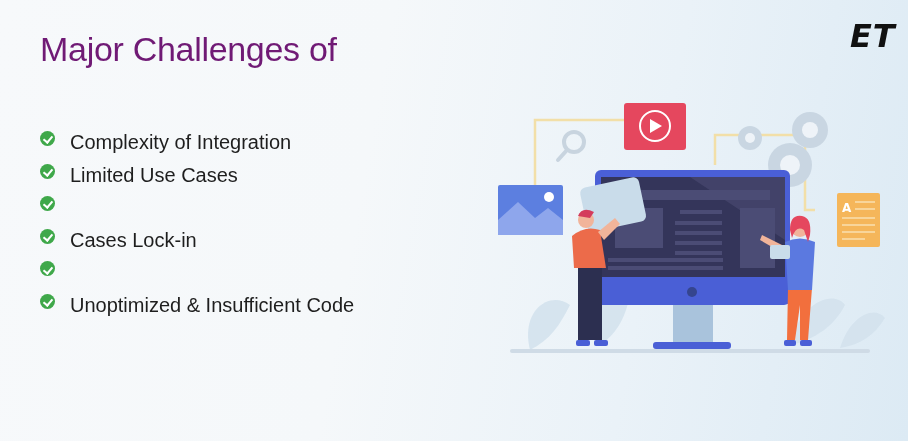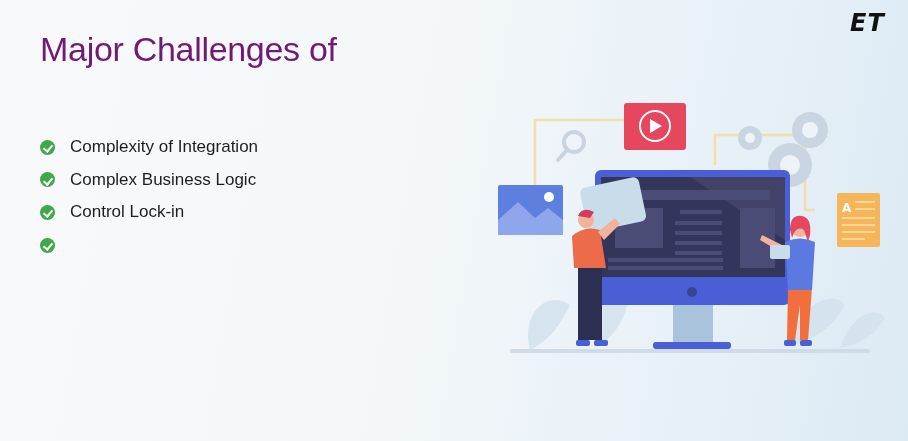--- a/index.html
+++ b/index.html
@@ -11,34 +11,34 @@
   }
   .title {
     position: absolute; left: 40px; top: 28px;
     color: #701a75; font-size: 34px; font-weight: 400; line-height: 43px;
     letter-spacing: -0.3px;
     text-align: right;
   }
   .title span { display: block; }
   .list { position: absolute; left: 40px; top: 131px; list-style: none; }
   .list li {
-    display: flex; align-items: center; height: 32.6px;
-    font-size: 17px; color: #1e1e1e;
+    display: flex; height: 32.6px;
+    font-size: 20px; color: #1e1e1e;
   }
   .check {
     width: 15px; height: 15px; border-radius: 50%; background: #3fa84a;
     margin-right: 15px; position: relative; flex-shrink: 0;
   }
   .check::after {
     content: ""; position: absolute; left: 4.5px; top: 3.2px;
     width: 4px; height: 7px; border: solid #fff; border-width: 0 2px 2px 0;
     transform: rotate(40deg);
   }
   .logo {
-    position: absolute; left: 850px; top: 9px; font-size: 24px; font-style: italic;
+    position: absolute; left: 850px; top: 17px; font-size: 32px; font-style: italic;
     font-weight: 700; color: #111; letter-spacing: 1px;
     font-family: "DejaVu Sans", sans-serif;
   }
   .illus { position: absolute; left: 490px; top: 90px; width: 400px; height: 270px; }
 </style>
 </head>
 <body>
 
 <div class="title">
   <span>Major Challenges of</span>
@@ -46,28 +46,35 @@
 
 <div class="logo">ET</div>
 
 <ul class="list">
   <li>
       <span class="check"></span>
       <span>Complexity of Integration</span>
     </li>
   <li>
       <span class="check"></span>
-      <span>Complex Business Logic</span>
+      <span>Limited Use Cases</span>
     </li>
   <li>
       <span class="check"></span>
-      <span>Control Lock-in</span>
     </li>
   <li>
       <span class="check"></span>
+      <span>Cases Lock-in</span>
+    </li>
+  <li>
+      <span class="check"></span>
+    </li>
+  <li>
+      <span class="check"></span>
+      <span>Unoptimized &amp; Insufficient Code</span>
     </li>
 </ul>
 
 <svg class="illus" viewBox="0 0 400 270" xmlns="http://www.w3.org/2000/svg">
 
   <g stroke="#f2dfa8" stroke-width="2.5" fill="none">
     <path d="M45 95 V30 H140 V45"></path>
     <path d="M225 75 V45 H315 V120 H325"></path>
   </g>
 

